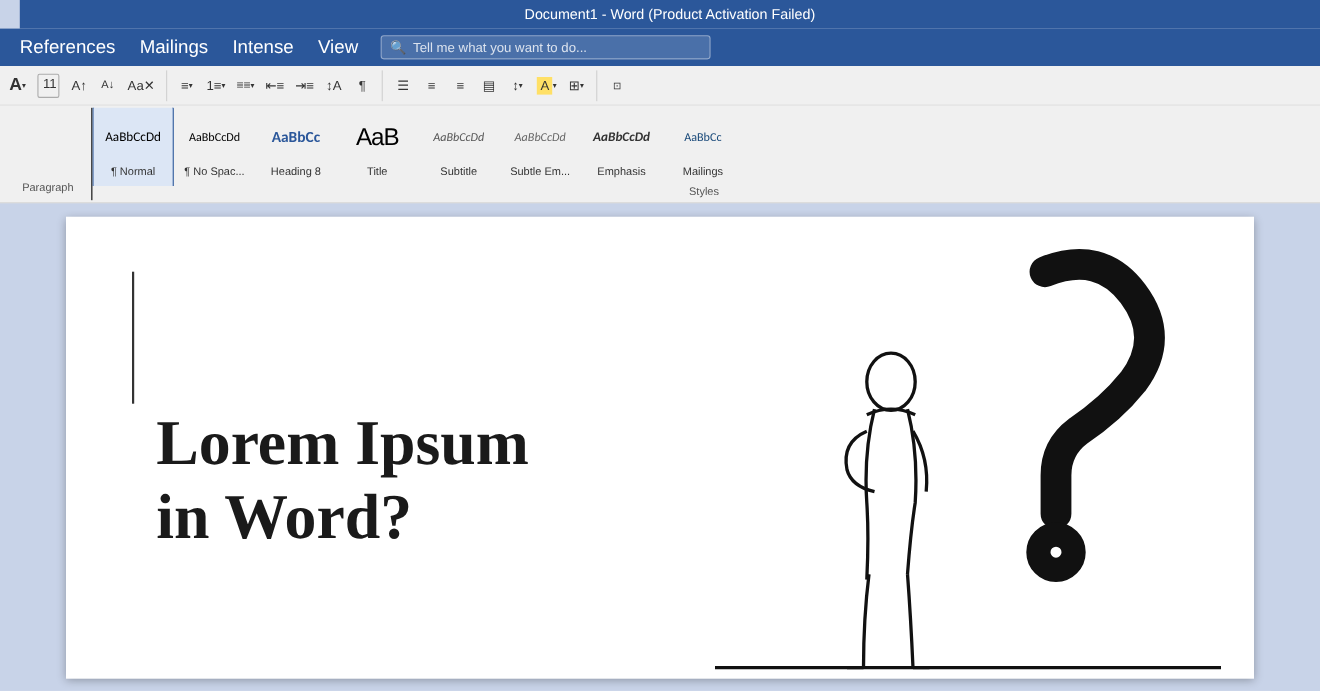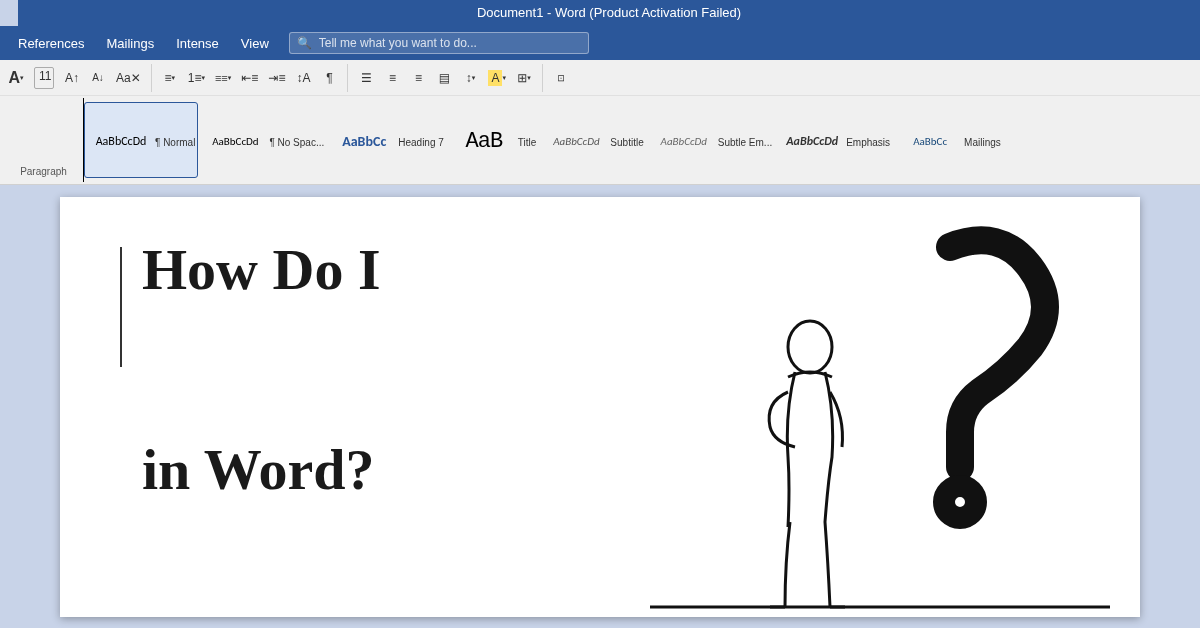--- a/index.html
+++ b/index.html
@@ -21,21 +21,21 @@
     .menu-bar {
       background: #2b579a;
       display: flex;
       align-items: center;
       height: 34px;
       padding: 0 8px;
       gap: 2px;
     }
     .menu-item {
       color: white;
-      font-size: 13px;
+      font-size: 17px;
       padding: 4px 10px;
       cursor: pointer;
       border-radius: 3px;
     }
     .search-box {
       display: flex;
       align-items: center;
       background: rgba(255,255,255,0.15);
       border: 1px solid rgba(255,255,255,0.4);
       border-radius: 3px;
@@ -106,21 +106,21 @@
     .ribbon-section {
       display: flex;
       flex-direction: column;
       align-items: center;
       border-right: 1px solid #000000;
       padding: 2px 6px;
     }
 
     .style-item {
       display: flex;
-      flex-direction: row;
+      flex-direction: column;
       align-items: center;
       justify-content: flex-start;
       min-width: 70px;
       height: 76px;
       border-radius: 3px;
       cursor: pointer;
       padding: 4px 2px 2px;
       border: 1px solid transparent;
     }
     .style-item.active {
@@ -141,21 +141,21 @@
       color: #333;
       text-align: center;
       margin-top: 2px;
     }
 
     
     .sty-normal { font-size: 12px; font-family: Calibri, sans-serif; }
     .sty-nospace { font-size: 11px; font-family: Calibri, sans-serif; }
     .sty-h1 { font-size: 14px; font-family: Calibri, sans-serif; color: #2b579a; font-weight: bold; }
     .sty-h2 { font-size: 12px; font-family: Calibri, sans-serif; color: #2b579a; font-weight: bold; }
-    .sty-title { font-size: 22px; font-family: Liberation Mono, monospace; font-weight: 300; letter-spacing: -1px; }
+    .sty-title { font-size: 22px; font-family: Liberation Sans, sans-serif; font-weight: 300; letter-spacing: -1px; }
     .sty-subtitle { font-size: 11px; font-family: Calibri, sans-serif; color: #555; font-style: italic; }
     .sty-subtle-em { font-size: 11px; font-family: Calibri, sans-serif; color: #666; font-style: italic; }
     .sty-emphasis { font-size: 12px; font-family: Calibri, sans-serif; color: #333; font-style: italic; font-weight: bold; }
     .sty-intense { font-size: 11px; font-family: Calibri, sans-serif; color: #1a4a7a; }
 
     .ribbon-bottom-label {
       height: 18px;
       display: flex;
       align-items: center;
       justify-content: center;
@@ -353,21 +353,21 @@
           <div class="style-item">
             <div class="style-preview">
               <span class="sty-nospace">AaBbCcDd</span>
             </div>
             <div class="style-label">¶ No Spac...</div>
           </div>
           <div class="style-item">
             <div class="style-preview">
               <span class="sty-h1">AaBbCc</span>
             </div>
-            <div class="style-label">Heading 7</div>
+            <div class="style-label">Heading 8</div>
           </div>
           <div class="style-item">
             <div class="style-preview">
               <span class="sty-title">AaB</span>
             </div>
             <div class="style-label">Title</div>
           </div>
           <div class="style-item">
             <div class="style-preview">
               <span class="sty-subtitle">AaBbCcDd</span>
@@ -386,31 +386,32 @@
             </div>
             <div class="style-label">Emphasis</div>
           </div>
           <div class="style-item">
             <div class="style-preview">
               <span class="sty-intense">AaBbCc</span>
             </div>
             <div class="style-label">Mailings</div>
           </div>
         </div>
+      <div class="styles-bottom">Styles</div>
     </div>
   </div>
 </div>
 
 <div class="doc-area">
   <div class="doc-page">
     <div class="doc-cursor"></div>
     <div class="doc-heading-text">
-      <span>How Do I</span><br>
       <br>
       <br>
+      <span>Lorem Ipsum</span><br>
       <span>in Word?</span>
     </div>
 
     <div class="illustration">
       <svg width="560" height="400" viewBox="0 0 560 400">
 
         <path d="M 380 30 Q 430 10, 460 50 Q 490 90, 460 130 Q 440 155, 410 175 Q 390 190, 390 215 L 390 250" stroke="#111" stroke-width="28" fill="none" stroke-linecap="round"></path>
         <circle cx="390" cy="285" r="16" stroke="#111" stroke-width="22" fill="none"></circle>
 
         <line x1="80" y1="390" x2="540" y2="390" stroke="#111" stroke-width="3"></line>

